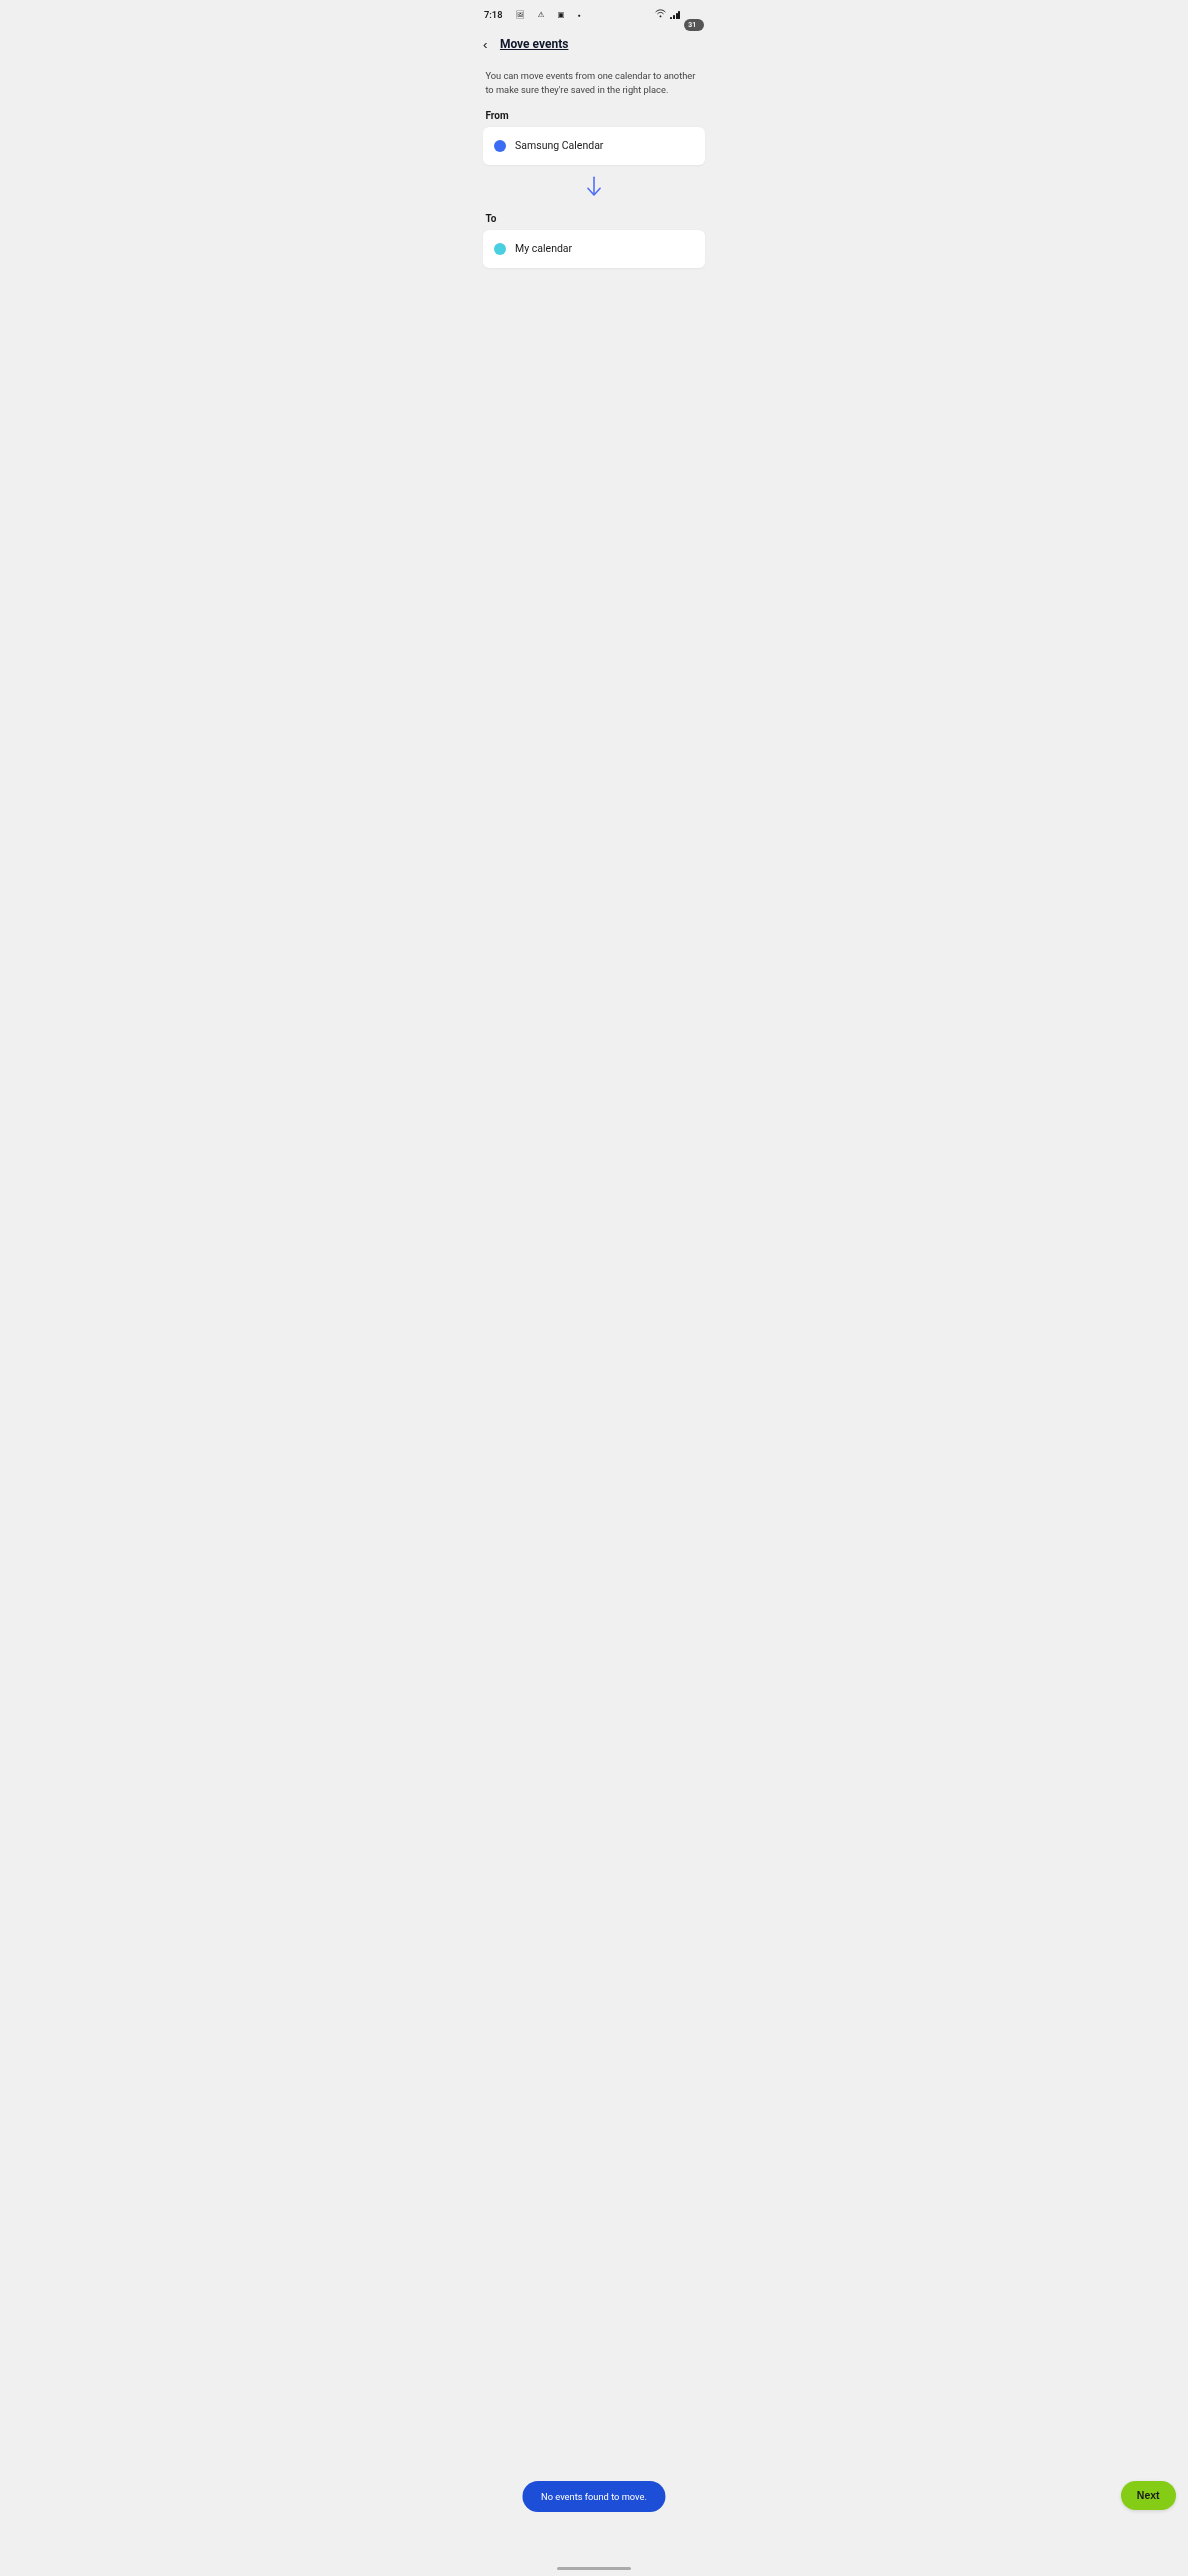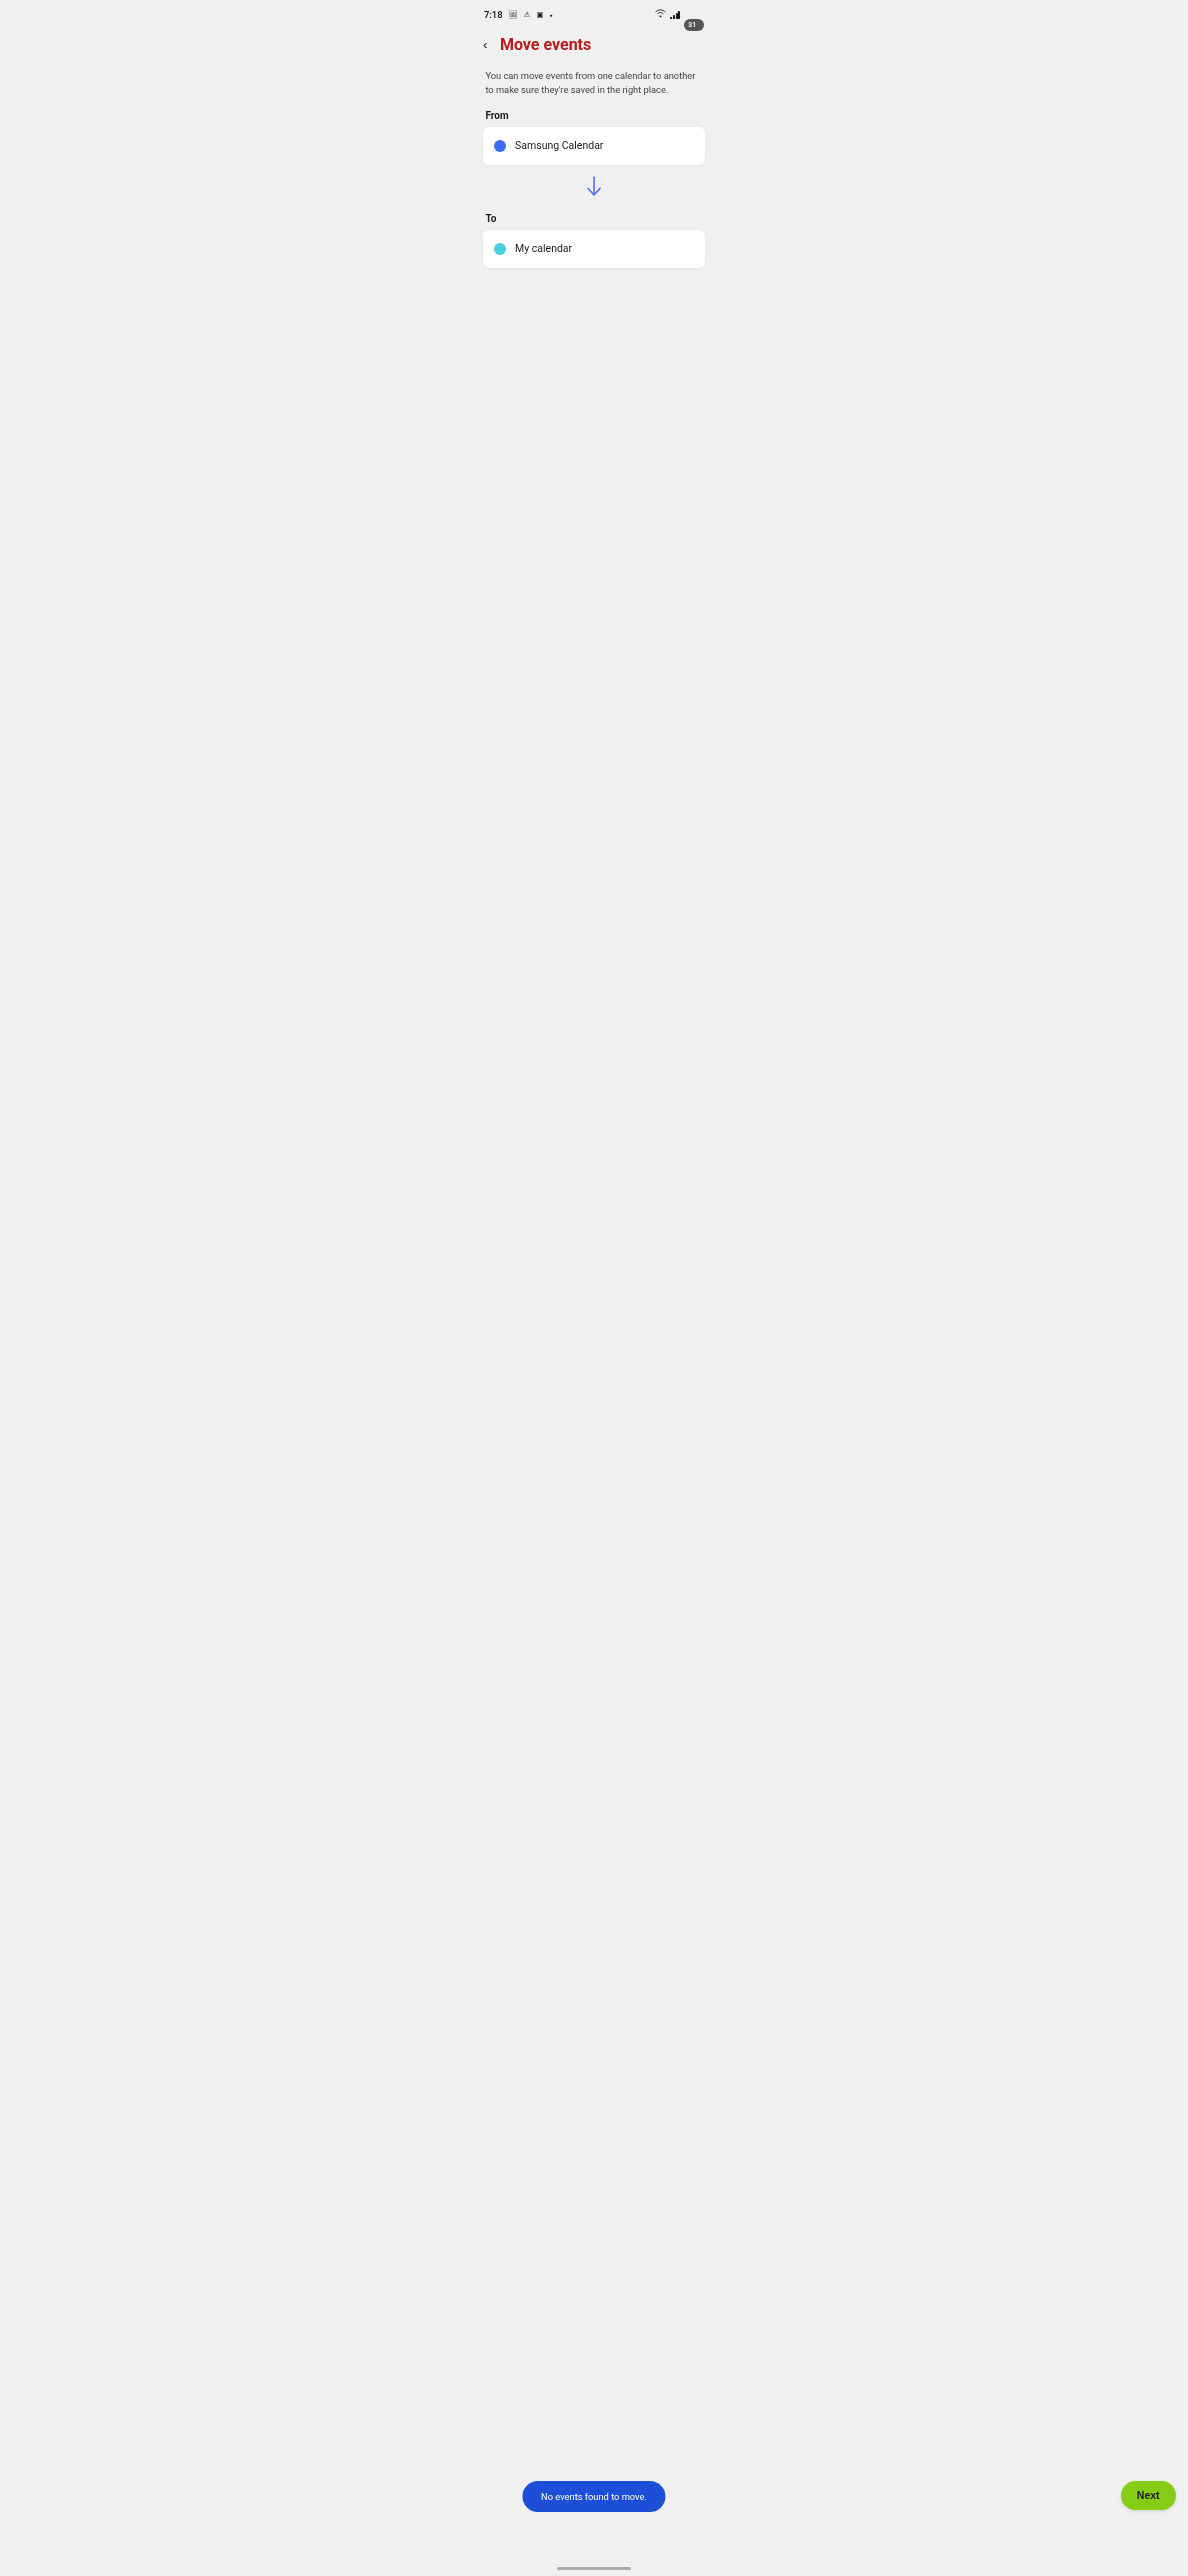--- a/index.html
+++ b/index.html
@@ -23,21 +23,21 @@
       display: flex;
       justify-content: space-between;
       align-items: center;
       padding: 6.2px 11px 3.7px 11px;
       height: 27px;
     }
 
     .status-bar-left {
       display: flex;
       align-items: center;
-      gap: 6px;
+      gap: 13px;
     }
 
     .status-time {
       font-size: 9.3px;
       font-weight: 600;
       color: #1a1a1a;
     }
 
     .status-icon {
       font-size: 7.4px;
@@ -96,23 +96,24 @@
       background: none;
       border: none;
       cursor: pointer;
       font-size: 13.6px;
       color: #1a1a1a;
       padding: 2.5px 5px 2.5px 0;
       font-weight: 300;
     }
 
     .page-title {
-      font-size: 16px;
+      font-size: 12px;
       font-weight: 700;
-      color: #b91c1c;
+      color: #0f172a;
+      text-decoration: underline;
     }
 
     .description {
       padding: 10px 12.4px 12.4px 12.4px;
       font-size: 9.3px;
       color: #444;
       line-height: 1.5;
     }
 
     .section-label {

